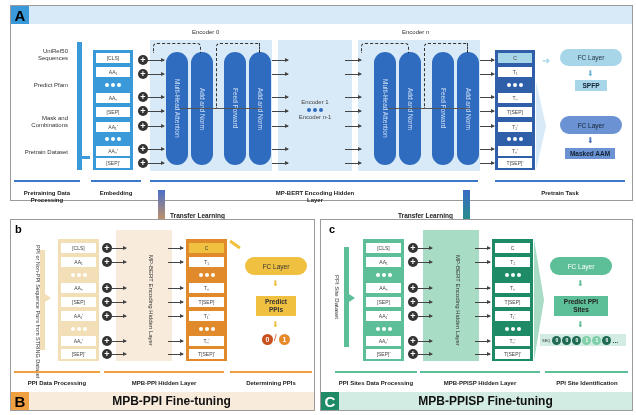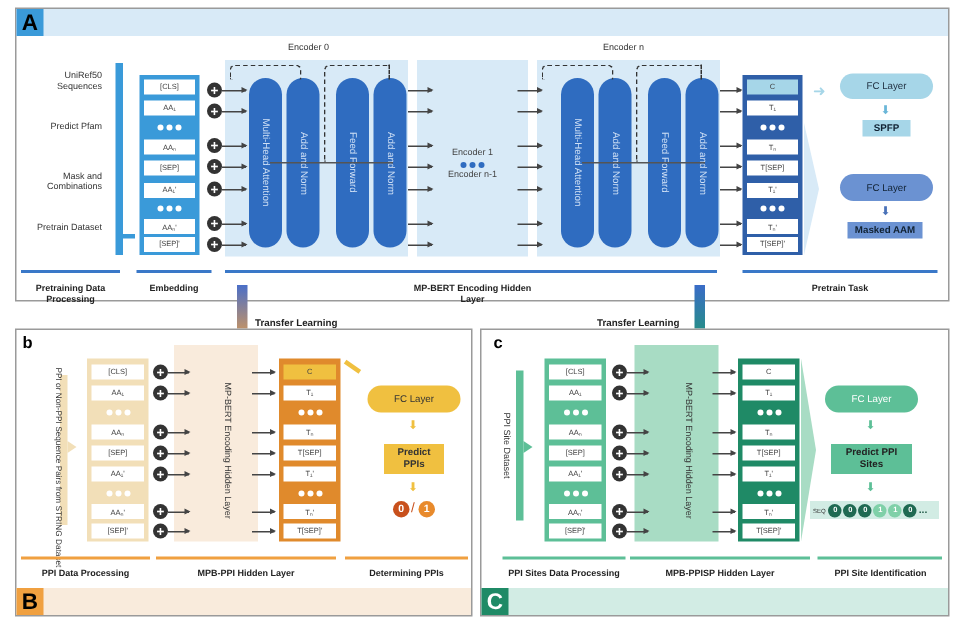--- a/index.html
+++ b/index.html
@@ -267,20 +267,21 @@
 <div class="abs" style="left:279px;top:334px;width:11px;height:11px;border-radius:50%;background:#e88a2c;color:#fff;font-size:7px;font-weight:bold;display:flex;align-items:center;justify-content:center;">1</div>
 
 <div class="line" style="left:14px;top:371px;width:86px;background:#f0a040"></div>
 <div class="line" style="left:104px;top:371px;width:120px;background:#f0a040"></div>
 <div class="line" style="left:230px;top:371px;width:82px;background:#f0a040"></div>
 <div class="sec" style="left:14px;top:380px;width:86px;">PPI Data Processing</div>
 <div class="sec" style="left:104px;top:380px;width:120px;">MPB-PPI Hidden Layer</div>
 <div class="sec" style="left:230px;top:380px;width:82px;">Determining PPIs</div>
 <div class="hdr" style="left:11px;top:392px;width:303px;height:18px;background:#f9ebdc;">
   <div class="letter" style="width:18px;height:18px;background:#f0a040;">B</div>
+  <div class="title">MPB-PPI Fine-tuning</div>
 </div>
 
 <div class="panel" style="left:320px;top:219px;width:313px;height:192px;"></div>
 <div class="abs" style="left:329px;top:223px;font-weight:bold;font-size:11px;">c</div>
 <div class="abs" style="left:344px;top:247px;width:5px;height:100px;background:#5dbf97;"></div>
 <div class="abs" style="left:349px;top:294px;width:0;height:0;border-left:6px solid #5dbf97;border-top:4px solid transparent;border-bottom:4px solid transparent;"></div>
 <div class="abs vtxt" style="left:330px;top:262px;height:70px;width:10px;text-align:center;">PPI Site Dataset</div>
 
 <div class="abs" style="left:363px;top:239px;width:41px;height:122px;background:#5dbf97;">
   <div class="tok" style="top:4px">[CLS]</div>
@@ -362,17 +363,18 @@
 </div>
 
 <div class="line" style="left:335px;top:371px;width:82px;background:#5dbf97"></div>
 <div class="line" style="left:420px;top:371px;width:120px;background:#5dbf97"></div>
 <div class="line" style="left:545px;top:371px;width:83px;background:#5dbf97"></div>
 <div class="sec" style="left:330px;top:380px;width:92px;">PPI Sites Data Processing</div>
 <div class="sec" style="left:420px;top:380px;width:120px;">MPB-PPISP Hidden Layer</div>
 <div class="sec" style="left:542px;top:380px;width:90px;">PPI Site Identification</div>
 <div class="hdr" style="left:321px;top:392px;width:311px;height:18px;background:#d2ece4;">
   <div class="letter" style="width:18px;height:18px;background:#1f8a66;color:#fff;">C</div>
+  <div class="title">MPB-PPISP Fine-tuning</div>
 </div>
 
 <style>
 .bit{width:9px;height:9px;border-radius:50%;display:flex;align-items:center;justify-content:center;font-size:5px;font-weight:bold;color:#fff}
 </style>
 
 </body></html>

